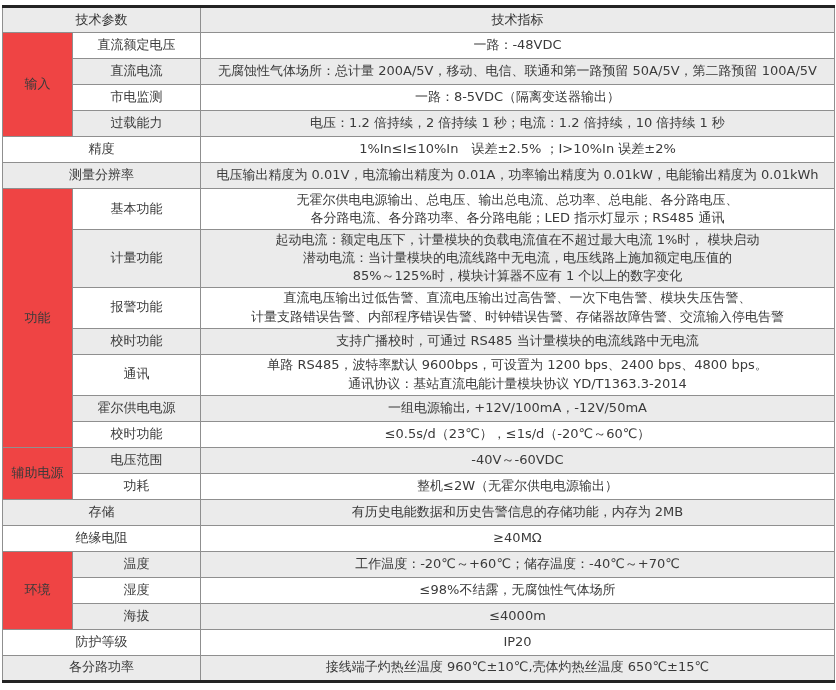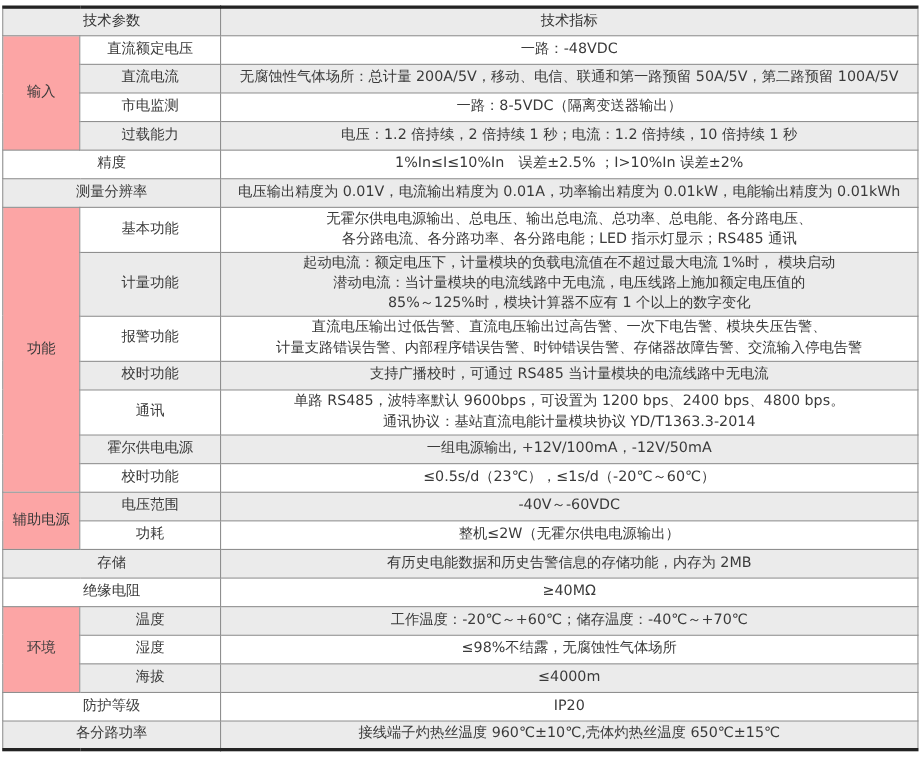--- a/index.html
+++ b/index.html
@@ -6,23 +6,23 @@
   body{font-family:"DejaVu Sans","Liberation Sans",sans-serif;color:#3a3a3a;}
   .spec-wrap{margin:5px 2px 0 2px;}
   table.spec{border-collapse:collapse;width:832px;table-layout:fixed;
     border-top:3px solid #232323;border-bottom:3px solid #232323;
     border-left:1px solid #8f8f8f;border-right:1px solid #8f8f8f;}
   col.c1{width:70px;} col.c2{width:128px;} col.c3{width:634px;}
   td,th{border:1px solid #8f8f8f;text-align:center;vertical-align:middle;
     font-size:13px;font-weight:normal;padding:1px 4px;line-height:1.4;
     white-space:pre-line;overflow:hidden;}
   tr.shade{background:#ebebeb;}
-  td.cat{background:#fca5a5;}
+  td.cat{background:#ef4444;}
   tr.h1{height:26px;} tr.h2{height:41px;} tr.h3{height:56px;}
-  th{color:#333;}
+  th{color:#333;font-family:Liberation Serif, serif;}
 </style>
 </head>
 <body>
 
 <div class="spec-wrap">
 <table class="spec">
   <colgroup>
         <col class="c1">
         <col class="c2">
         <col class="c3">

